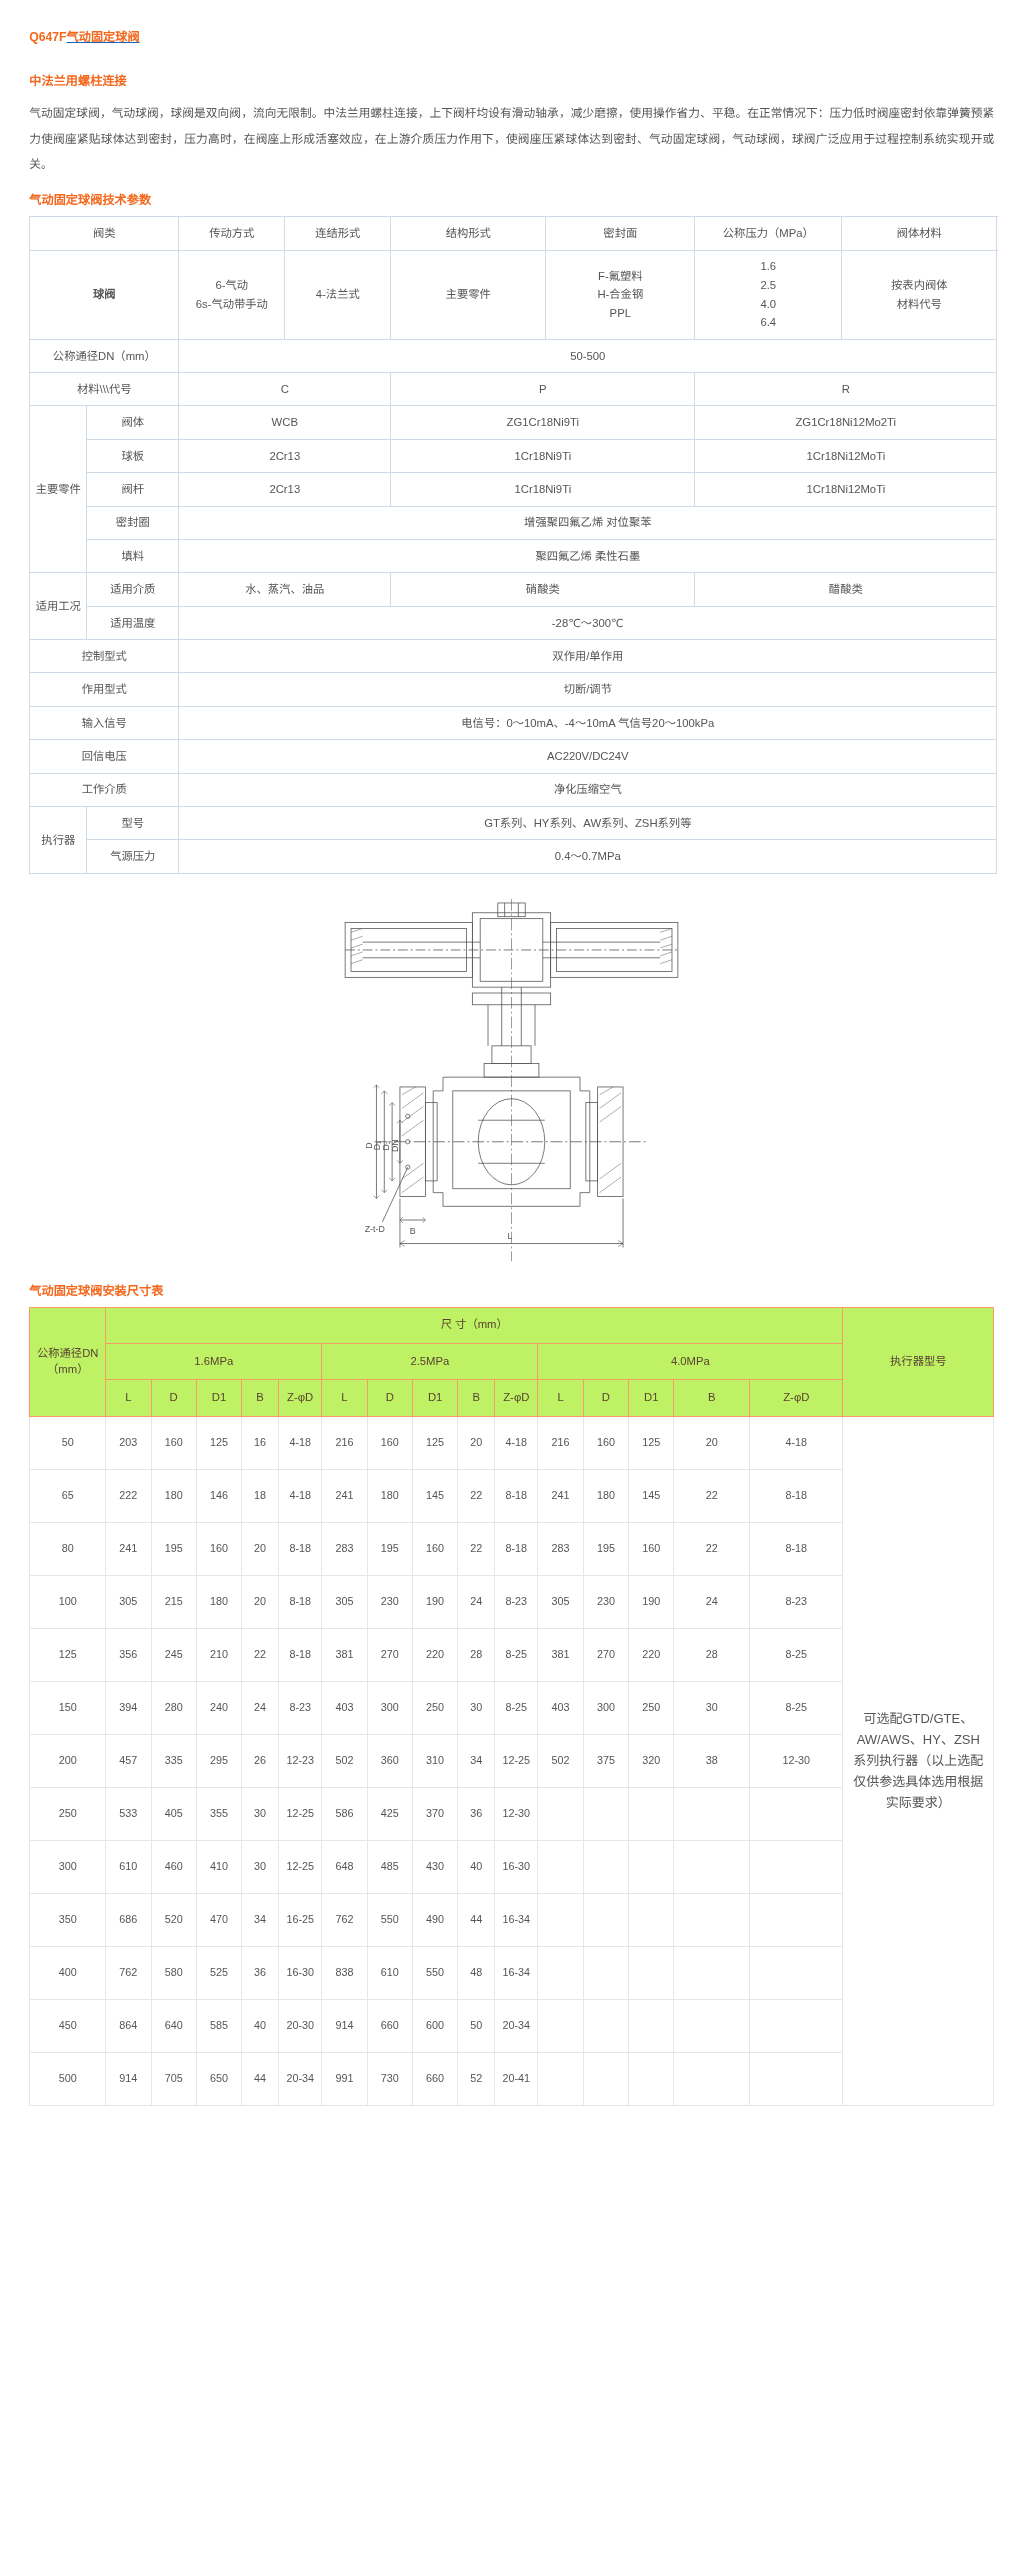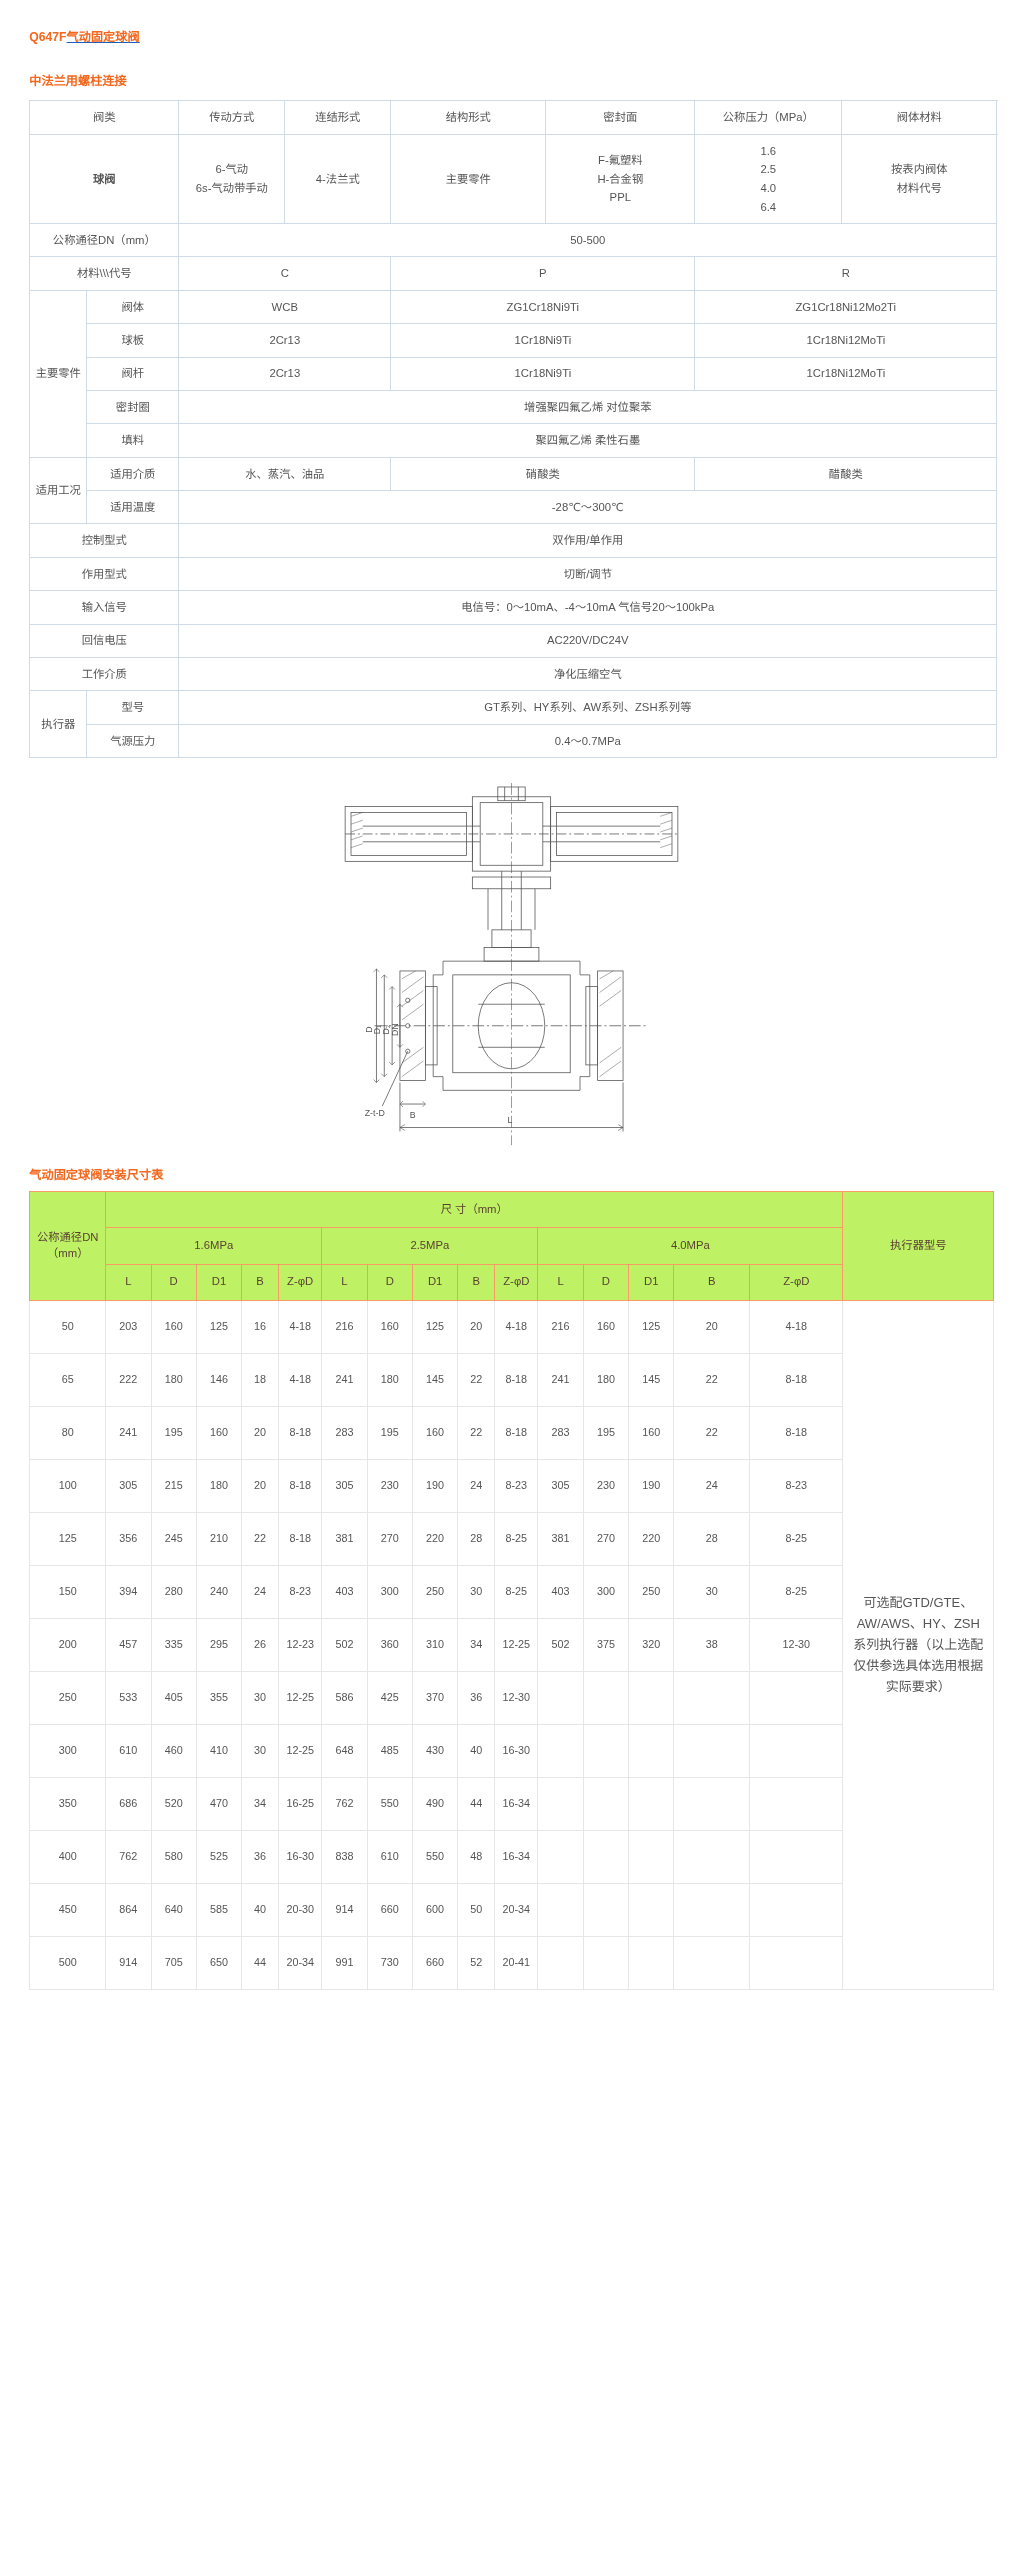--- a/index.html
+++ b/index.html
@@ -118,21 +118,23 @@
   .hdr-act { width: 117px; }
 </style>
 </head>
 <body>
 
 <div class="page">
 
   <h1 class="doc-title"><span>Q647F</span><a class="linked" href="#">气动固定球阀</a></h1>
 
   <h2 class="sec-title">中法兰用螺柱连接</h2>
-
+  <p class="body-text">气动固定球阀，气动球阀，球阀是双向阀，流向无限制。中法兰用螺柱连接，上下阀杆均设有滑动轴承，减少磨擦，使用操作省力、平稳。在正常情况下：压力低时阀座密封依靠弹簧预紧力使阀座紧贴球体达到密封，压力高时，在阀座上形成活塞效应，在上游介质压力作用下，使阀座压紧球体达到密封、气动固定球阀，气动球阀，球阀广泛应用于过程控制系统实现开或关。</p>
+
+  <h2 class="sec-title tight">气动固定球阀技术参数</h2>
 
   <table class="spec">
     <colgroup>
       <col style="width:57px">
         <col style="width:92px">
         <col style="width:106px">
         <col style="width:106px">
         <col style="width:155px">
         <col style="width:149px">
         <col style="width:147px">

